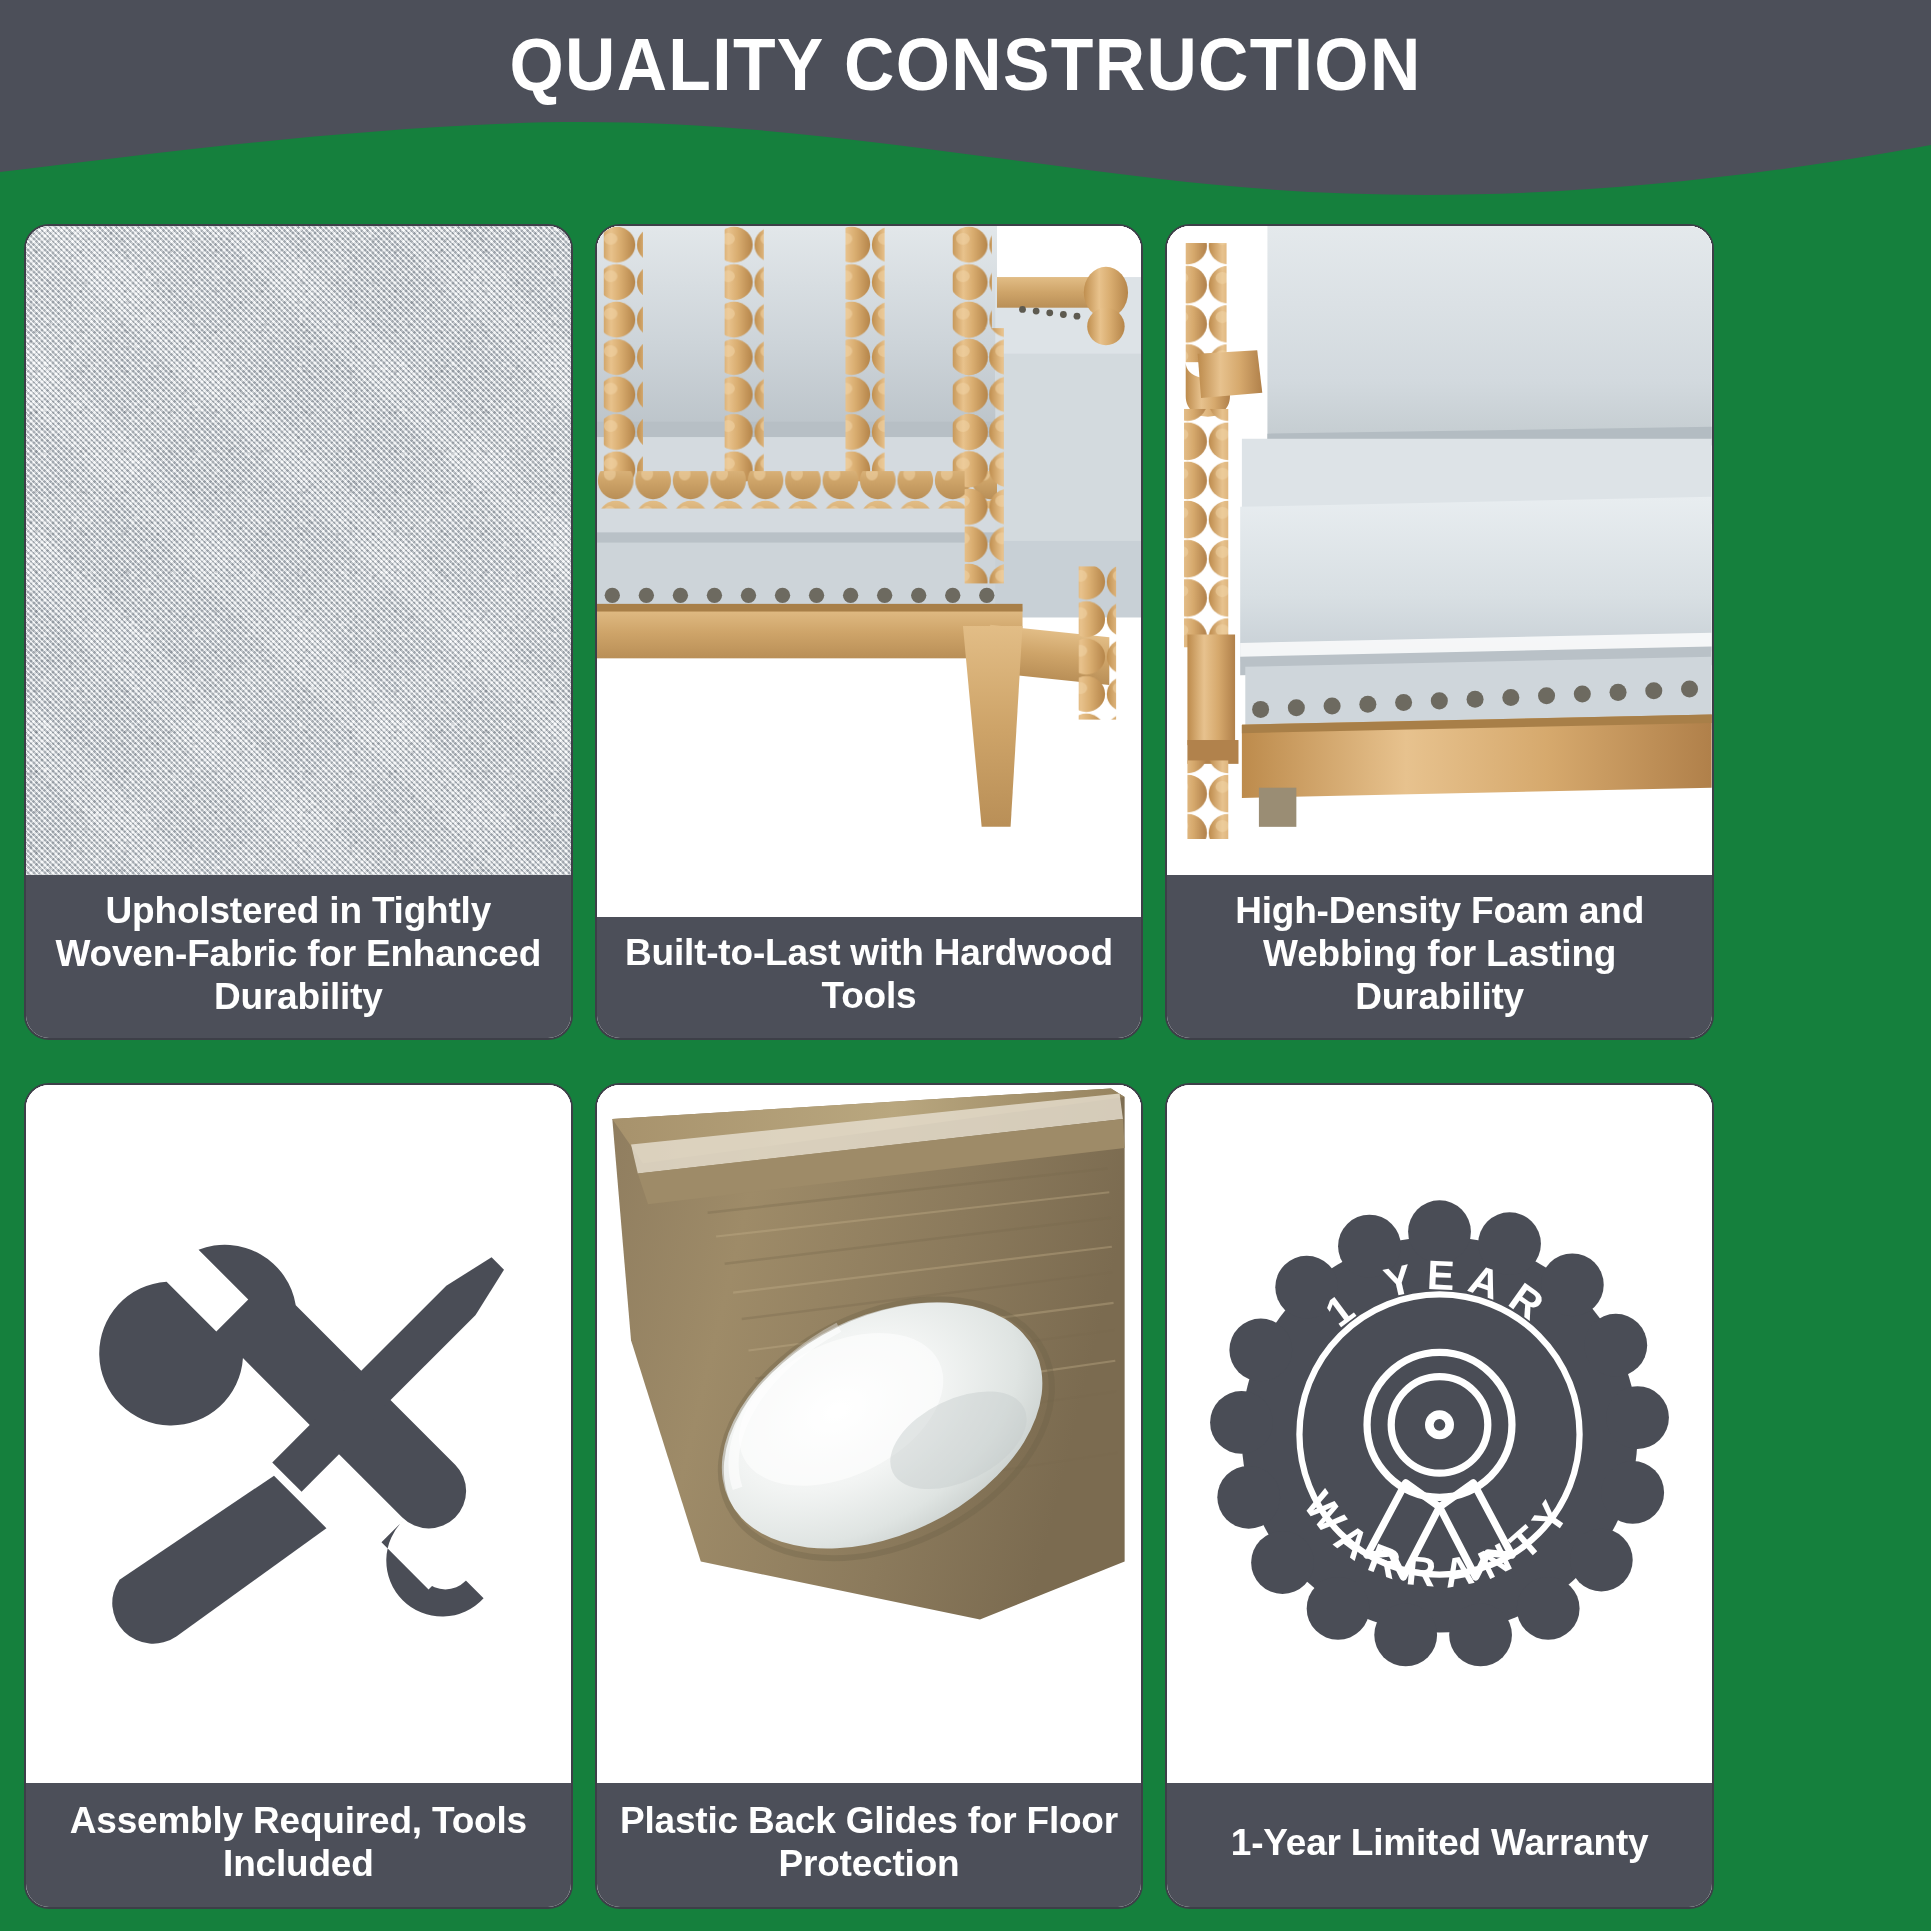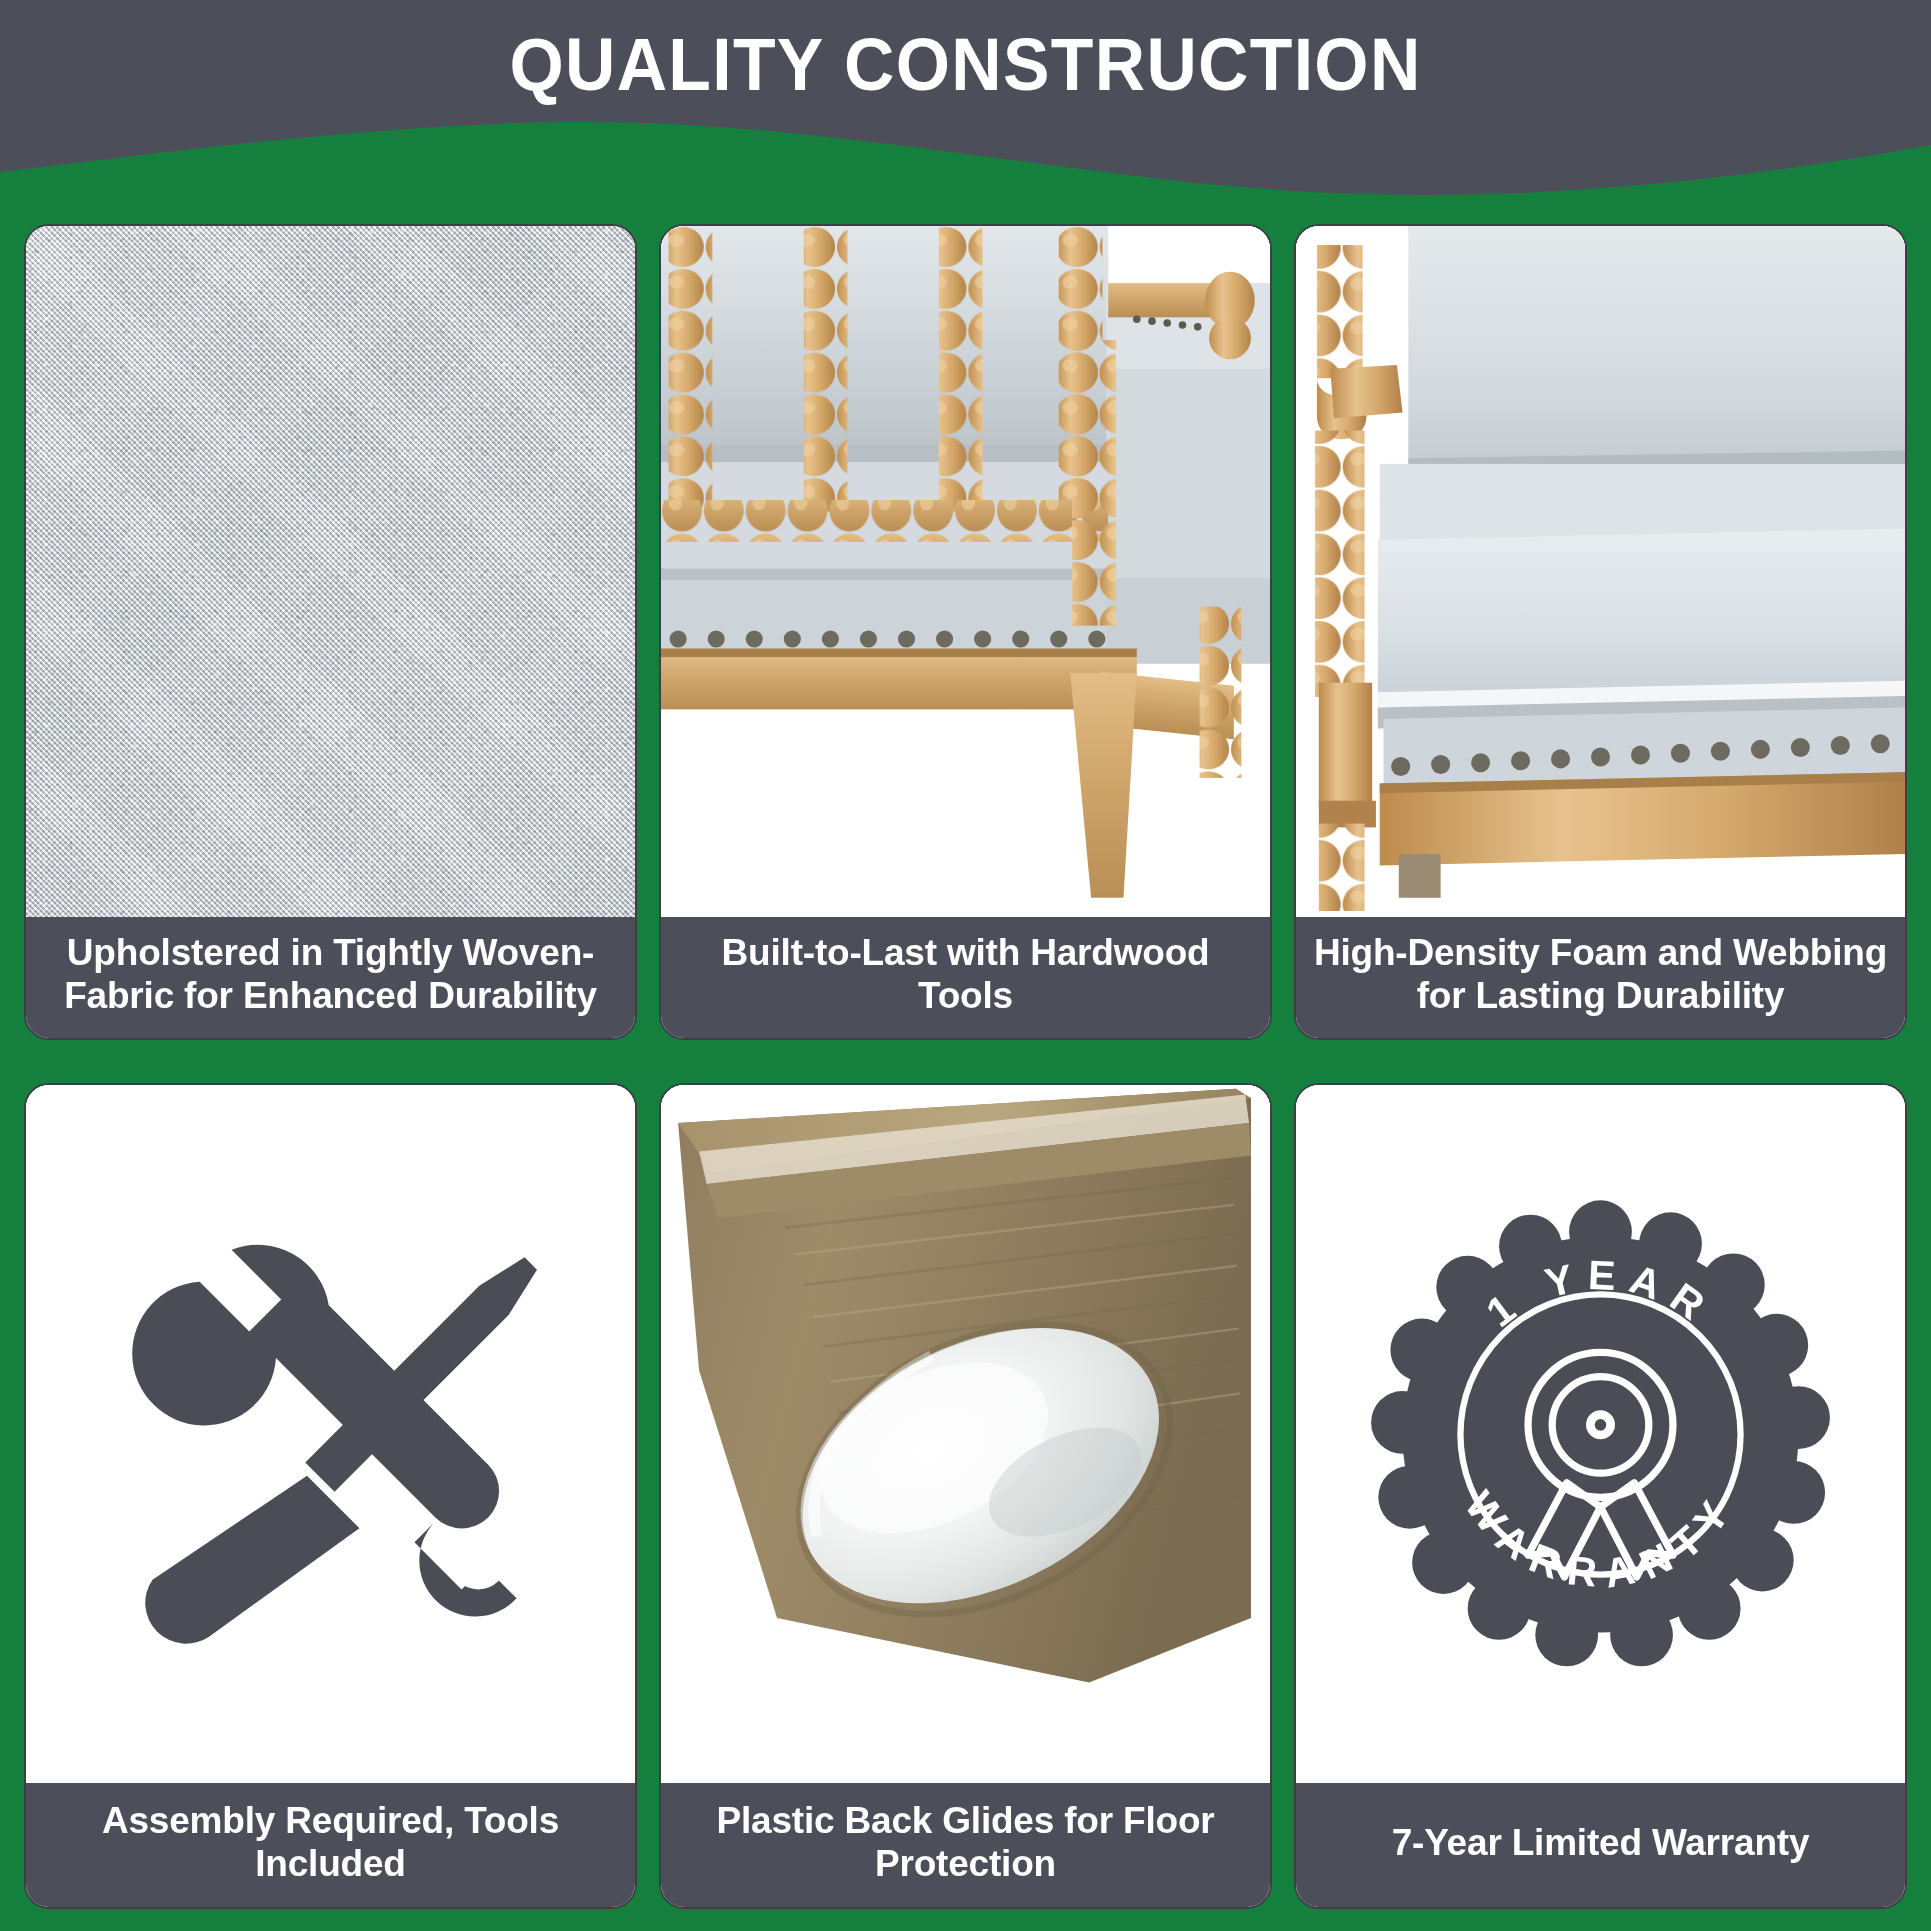--- a/index.html
+++ b/index.html
@@ -33,21 +33,21 @@
     white-space:nowrap;
     font-stretch:condensed;
     transform:scaleX(0.93);
     transform-origin:center top;
   }
 
   
   #grid {
     position:absolute;
     left:24px; top:224px;
-    width:1883px; height:1685px;
+    width:1690px; height:1685px;
     display:grid;
     grid-template-columns:1fr 1fr 1fr;
     grid-template-rows:816px 43px 826px;
     column-gap:22px;
   }
   .card {
     position:relative;
     border:2.9px solid #3d3f48;
     border-radius:25px;
     background:#ffffff;
@@ -445,18 +445,18 @@
 
             <text font-family="'Liberation Sans', sans-serif" font-size="17" font-weight="bold" fill="#ffffff" letter-spacing="5">
               <textPath href="#arcTop" startOffset="50%" text-anchor="middle">1 YEAR</textPath>
             </text>
             <text font-family="'Liberation Sans', sans-serif" font-size="17" font-weight="bold" fill="#ffffff" letter-spacing="5">
               <textPath href="#arcBottom" startOffset="50%" text-anchor="middle">WARRANTY</textPath>
             </text>
           </svg>
         </div>
       </div>
-      <div class="card-caption">7-Year Limited Warranty</div>
+      <div class="card-caption">1-Year Limited Warranty</div>
     </div>
 
   </div>
 </div>
 
 
 </body></html>

